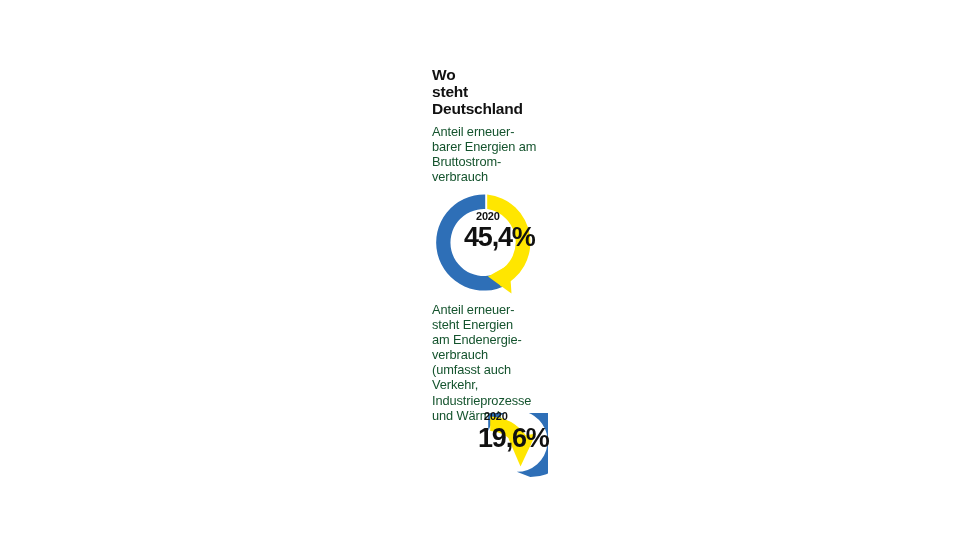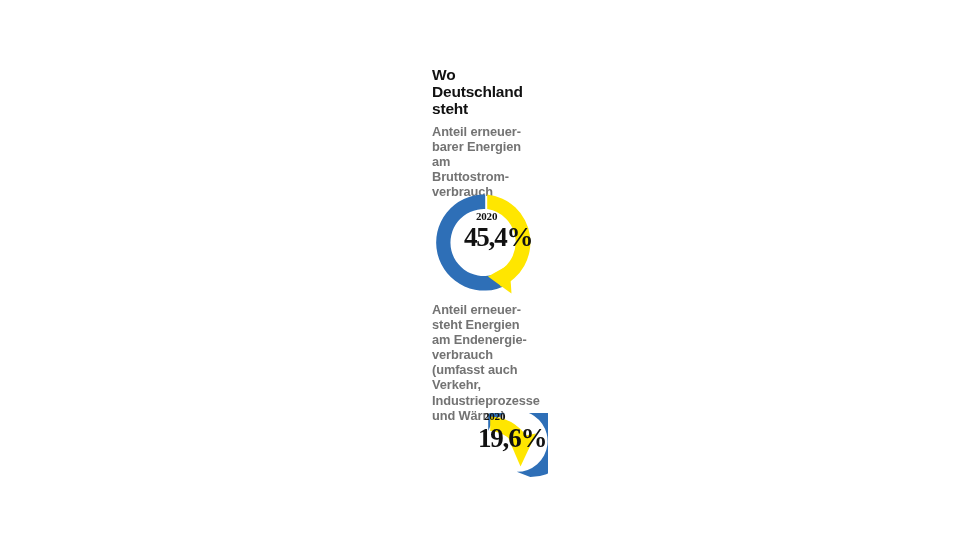--- a/index.html
+++ b/index.html
@@ -39,22 +39,22 @@
     color: #111111;
   }
 
   
   .caption {
     position: absolute;
     left: 0px;
     width: 108px;
     font-size: 12.8px;
     line-height: 15.1px;
-    font-weight: bold;
-    color: #737373;
+    font-weight: normal;
+    color: #14532d;
     letter-spacing: -0.1px;
   }
   .caption-1 { top: 116px; }
   .caption-2 { top: 294px; }
   .caption-2 .just { text-align: justify; }
   .caption-2 .just > span { display: inline-block; }
 
   
   .donut-block {
     position: absolute;
@@ -64,21 +64,20 @@
   .donut-block-2 { top: 405px; }
 
   .donut-svg {
     display: block;
   }
 
   .donut-label {
     position: absolute;
     pointer-events: none;
     white-space: nowrap;
-    font-family: Liberation Serif, serif;
   }
   .donut-year {
     font-size: 11px;
     font-weight: bold;
     color: #111111;
     letter-spacing: -0.2px;
   }
   .donut-value {
     font-size: 27px;
     font-weight: bold;
@@ -94,22 +93,22 @@
   .donut-block-2 .donut-year  { left: 52px; top: -3px; }
   .donut-block-2 .donut-value { left: 46px; top: 10px; text-align: center; }
 </style>
 </head>
 <body>
 
 <div class="infographic">
 
   <div class="headline">
     <div>Wo</div>
+    <div>steht</div>
     <div>Deutschland</div>
-    <div>steht</div>
   </div>
 
   <div class="caption caption-1">
     <div>Anteil erneuer-</div>
     <div>barer Energien am</div>
     <div>Bruttostrom-</div>
     <div>verbrauch</div>
   </div>
 
   <div class="donut-block donut-block-1">

